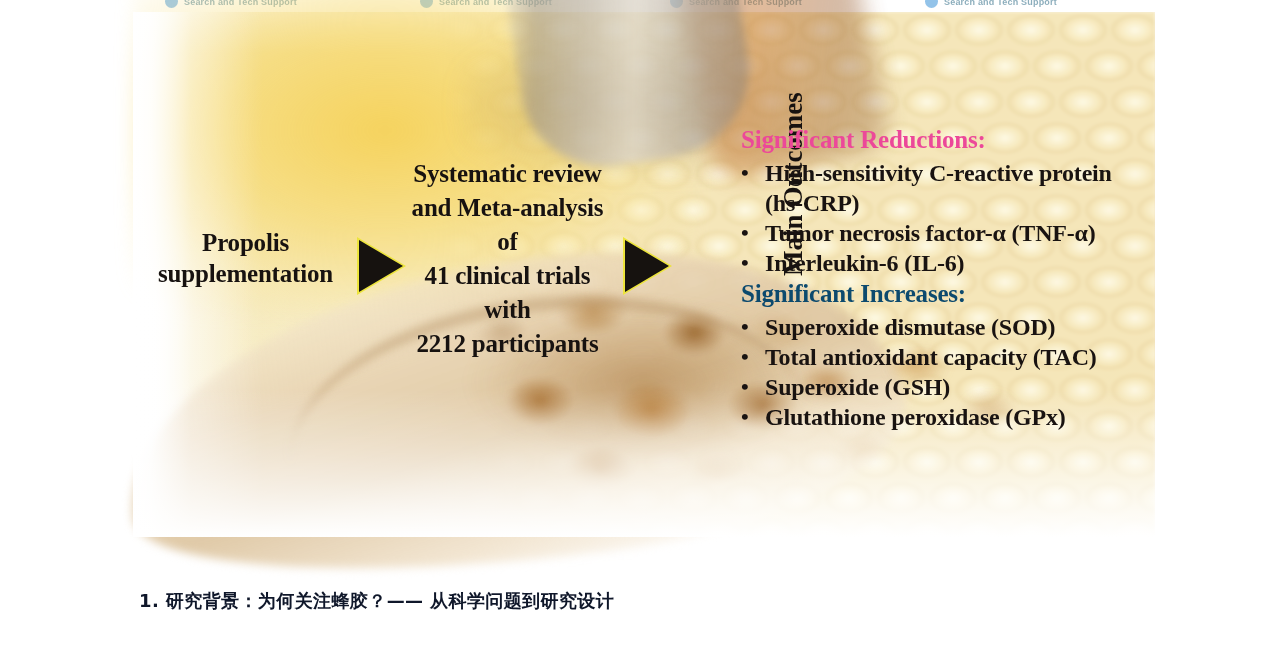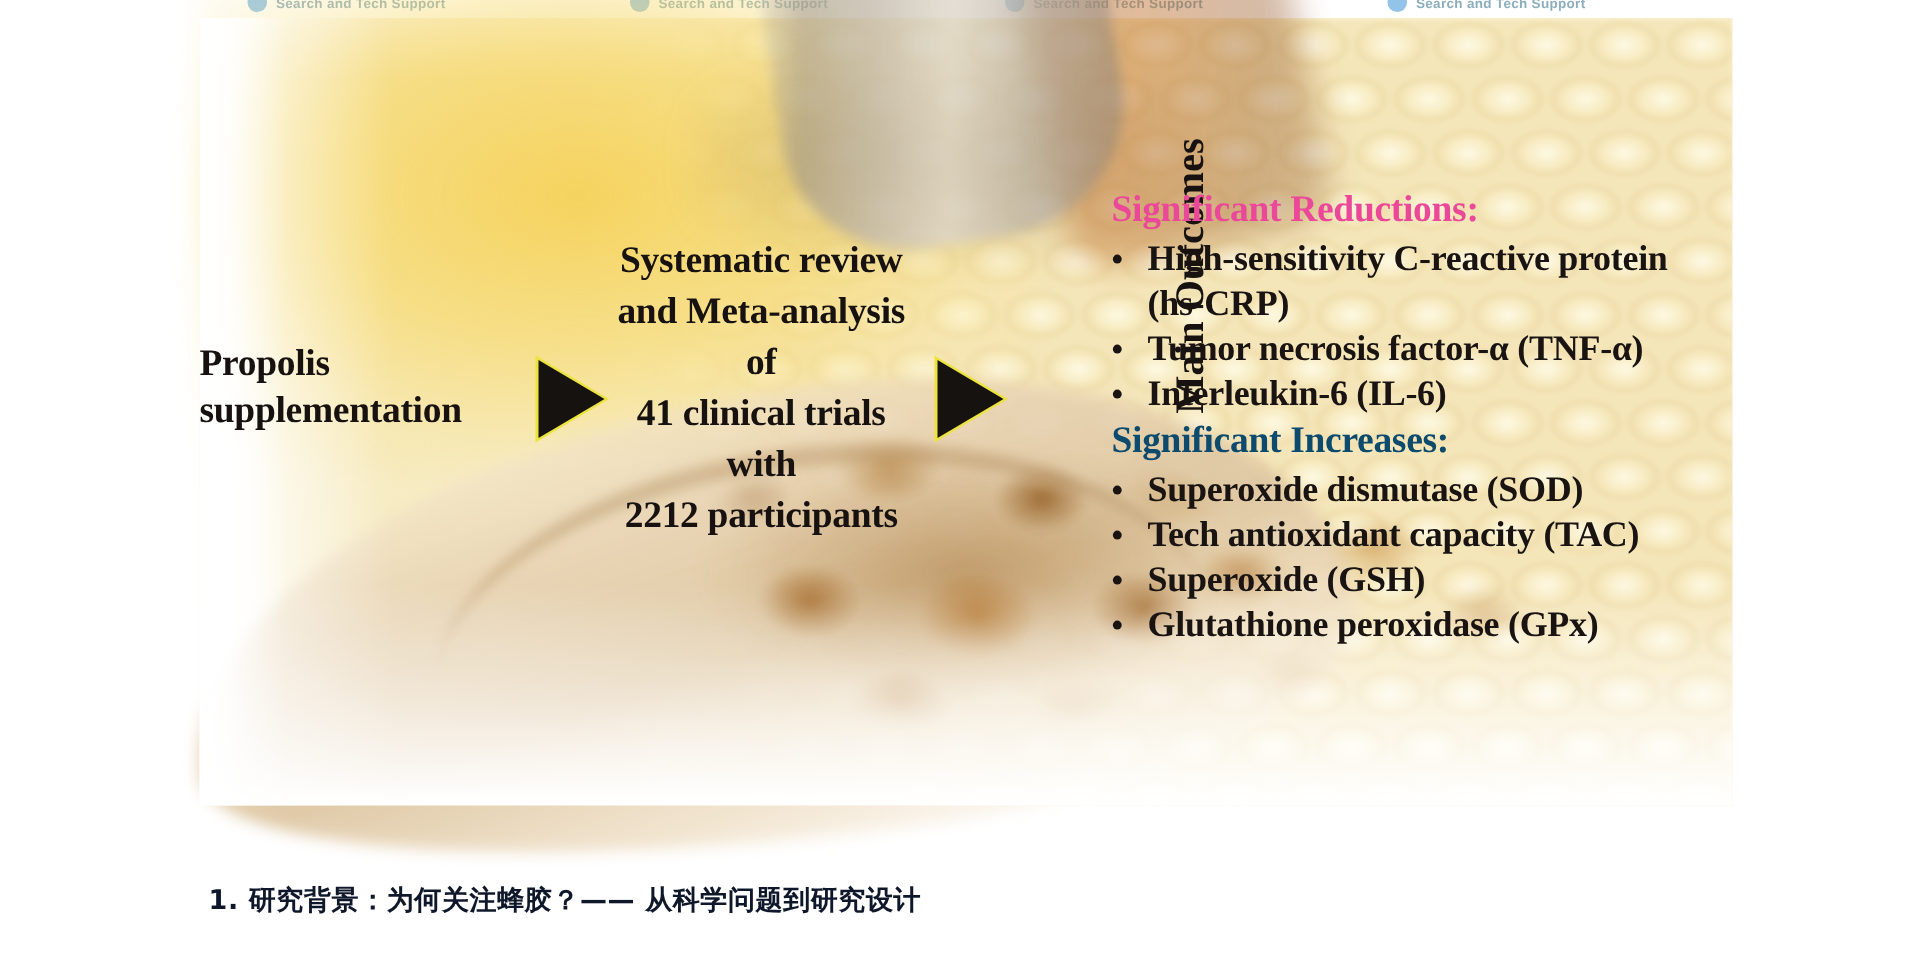--- a/index.html
+++ b/index.html
@@ -194,21 +194,21 @@
   .serif-bold {
     font-family: "Liberation Serif", "DejaVu Serif", serif;
     font-weight: bold;
     color: #171210;
   }
 
   #label-input {
     left: 0px;
     top: 215px;
     width: 225px;
-    text-align: left;
+    text-align: center;
     font-size: 25px;
     line-height: 31px;
     letter-spacing: -0.2px;
   }
 
   #label-method {
     left: 242px;
     top: 145px;
     width: 265px;
     text-align: center;
@@ -382,21 +382,21 @@
 
   <div id="block-increases" class="outcome-block">
     <div id="heading-increases" class="block-heading">Significant Increases:</div>
     <ul class="bullet-list">
       <li class="bullet-row">
         <span class="bullet-dot">•</span>
         <span class="bullet-text">Superoxide dismutase (SOD)</span>
       </li>
       <li class="bullet-row">
         <span class="bullet-dot">•</span>
-        <span class="bullet-text">Tech antioxidant capacity (TAC)</span>
+        <span class="bullet-text">Total antioxidant capacity (TAC)</span>
       </li>
       <li class="bullet-row">
         <span class="bullet-dot">•</span>
         <span class="bullet-text">Superoxide (GSH)</span>
       </li>
       <li class="bullet-row">
         <span class="bullet-dot">•</span>
         <span class="bullet-text">Glutathione peroxidase (GPx)</span>
       </li>
     </ul>

